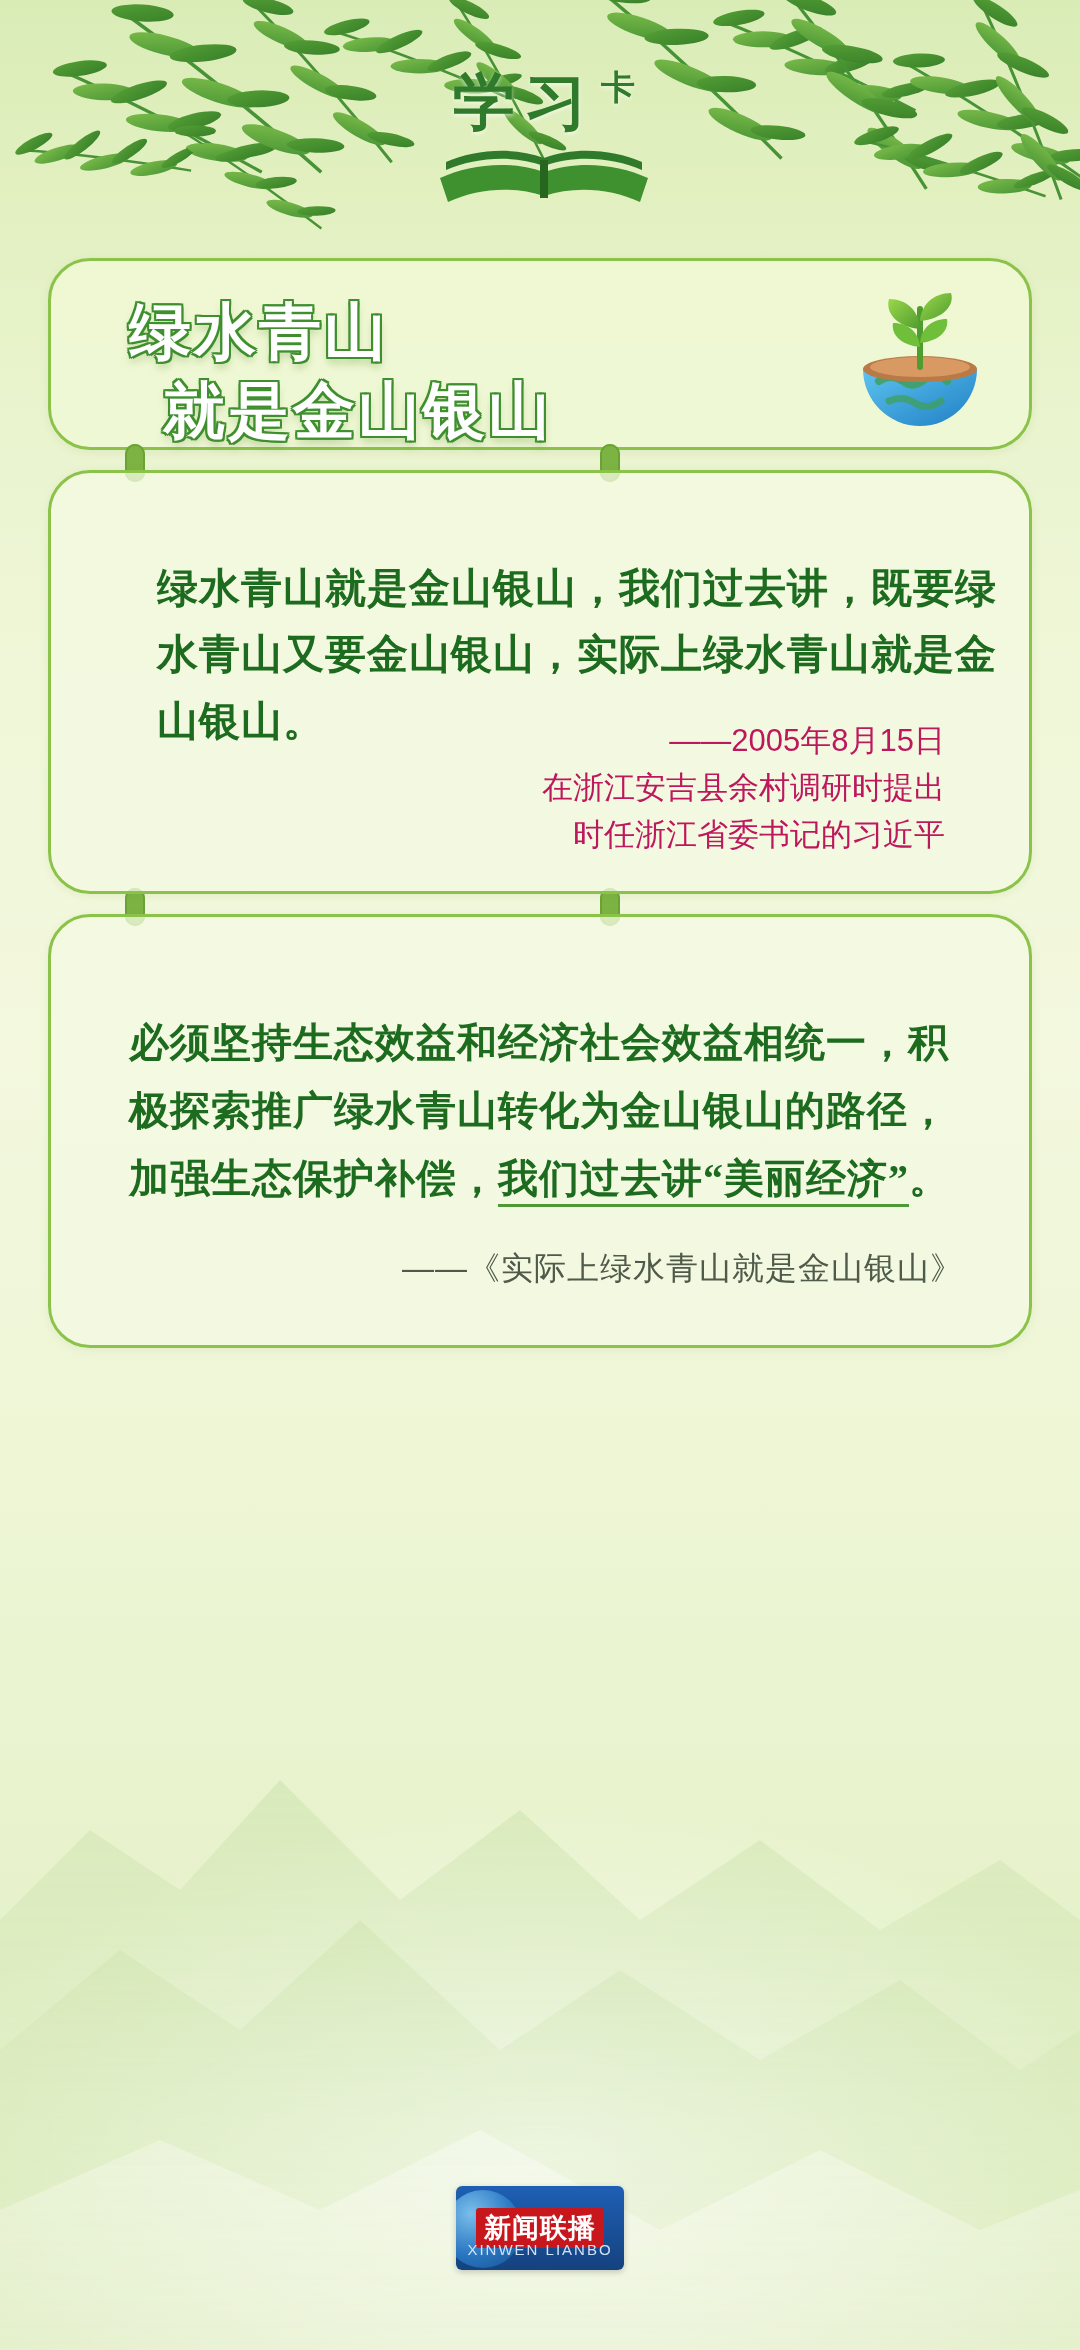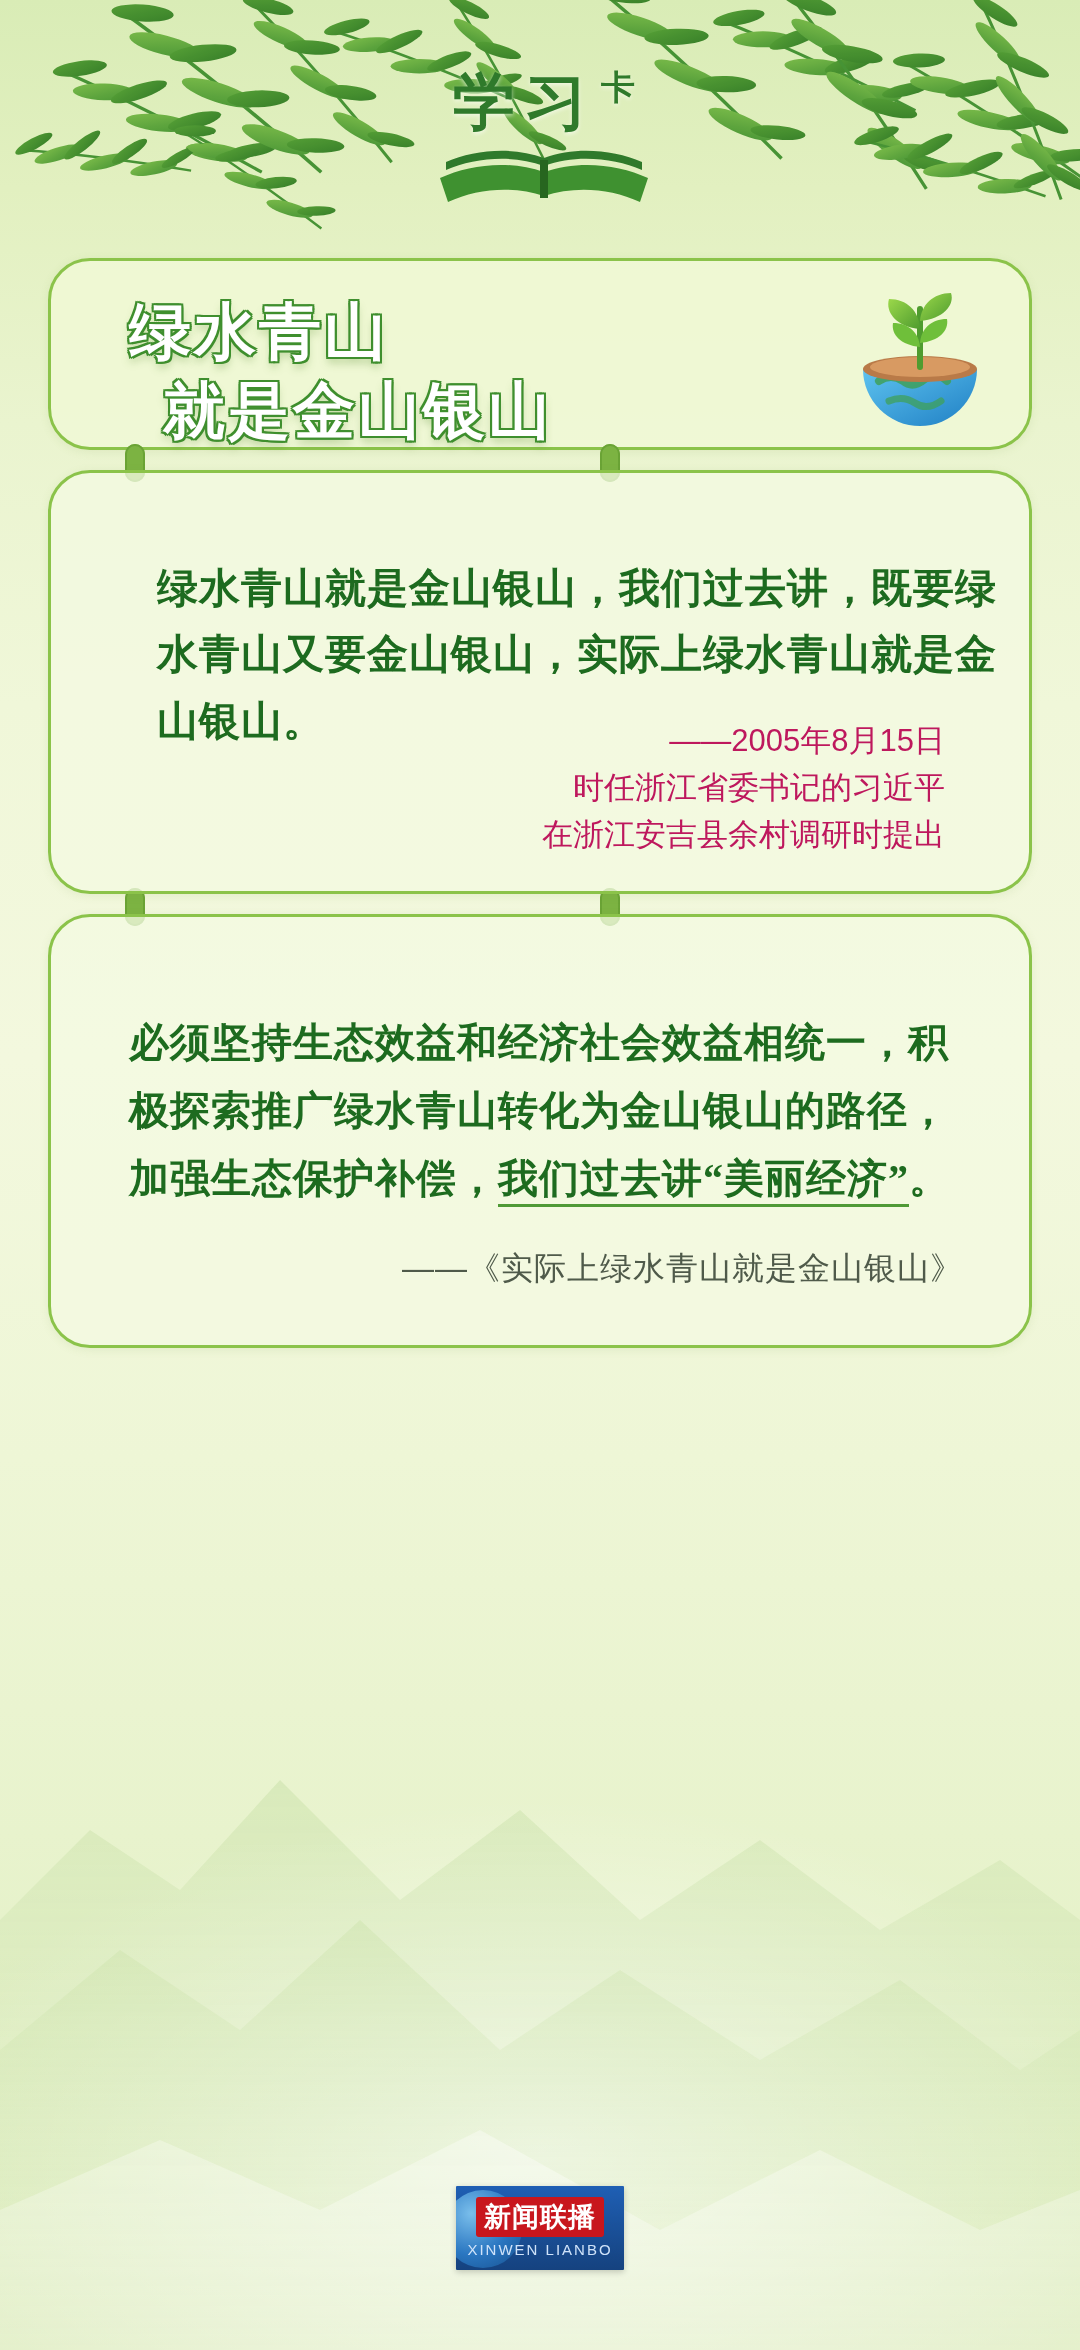--- a/index.html
+++ b/index.html
@@ -187,24 +187,24 @@
   }
 
   
   .footer-badge {
     position: absolute;
     left: 50%;
     transform: translateX(-50%);
     top: 2186px;
     width: 168px;
     height: 84px;
-    border-radius: 1px;
+    border-radius: 6px;
     background: linear-gradient(180deg, #1f5fb4 0%, #15427f 100%);
     display: flex;
-    align-items: center;
+    align-items: flex-end;
     justify-content: center;
     box-shadow: 0 2px 6px rgba(0,0,0,0.2);
     overflow: hidden;
   }
   .footer-badge .globe {
     position: absolute;
     left: -12px;
     top: 4px;
     width: 78px;
     height: 78px;
@@ -343,22 +343,22 @@
 
 <div class="clip" style="left:125px; top:444px;"></div>
 <div class="clip" style="left:600px; top:444px;"></div>
 <div class="clip" style="left:125px; top:888px;"></div>
 <div class="clip" style="left:600px; top:888px;"></div>
 
 <div class="card card-quote">
   <div class="quote-text">绿水青山就是金山银山，我们过去讲，既要绿水青山又要金山银山，实际上绿水青山就是金山银山。</div>
   <div class="quote-attrib">
     <div>——2005年8月15日</div>
+    <div>在浙江安吉县余村调研时提出</div>
     <div>时任浙江省委书记的习近平</div>
-    <div>在浙江安吉县余村调研时提出</div>
   </div>
 </div>
 
 <div class="card card-source">
   <div class="source-text"><span>必须坚持生态效益和经济社会效益相统一，积极探索推广绿水青山转化为金山银山的路径，加强生态保护补偿，</span><span class="u">我们过去讲</span><span class="u">“美丽经济”</span><span>。</span></div>
   <div class="source-attrib">——《实际上绿水青山就是金山银山》</div>
 </div>
 
 <div class="footer-badge">
   <div class="globe"></div>

